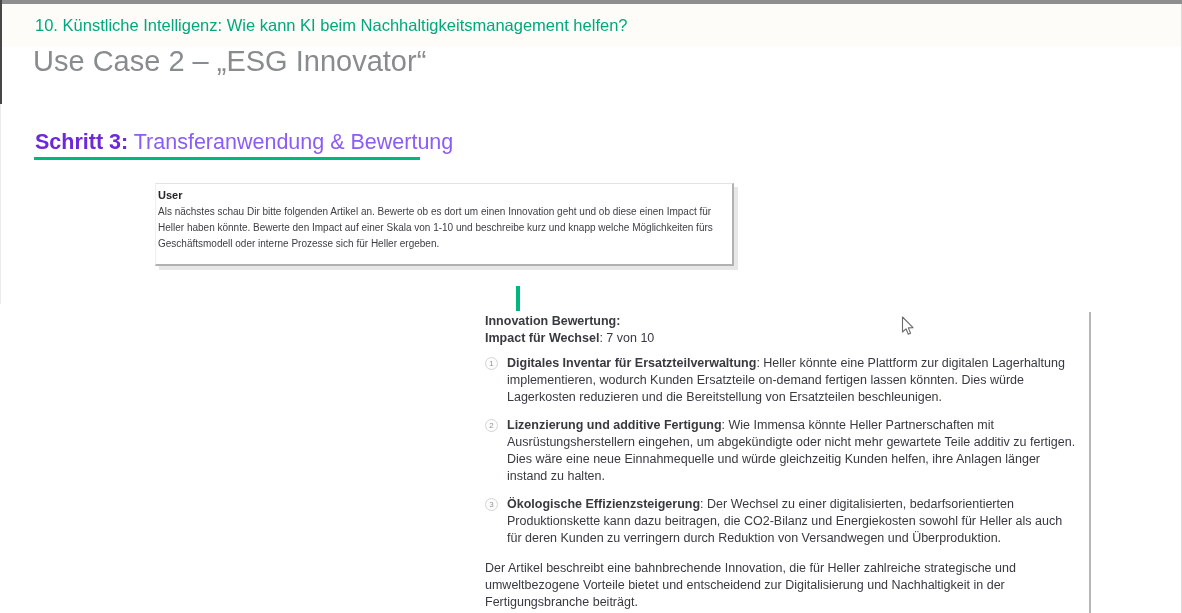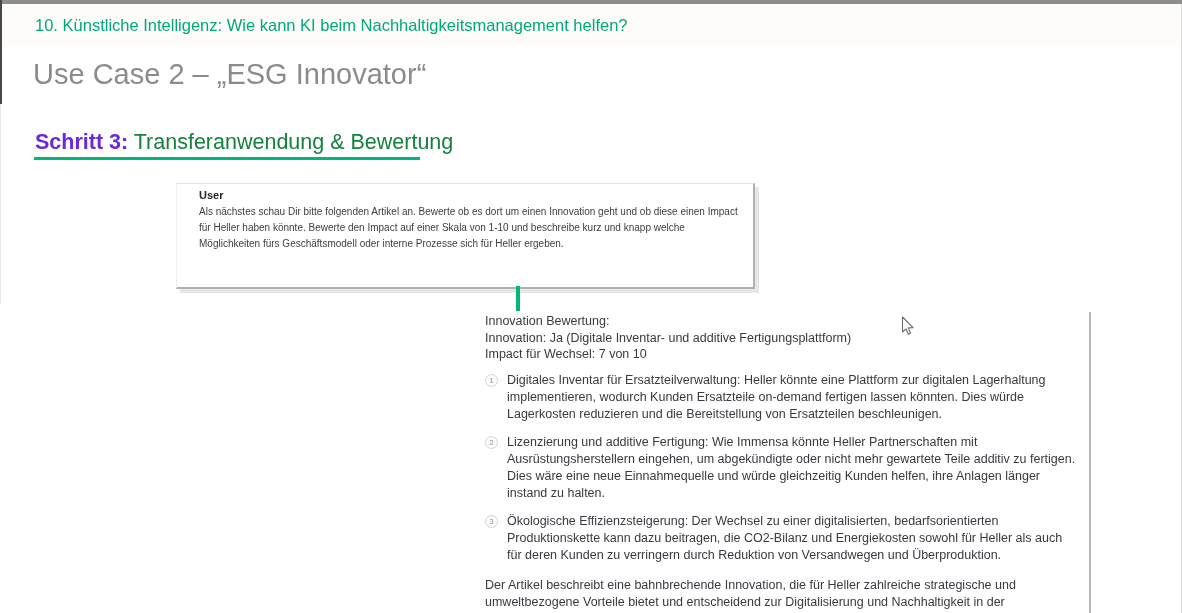--- a/index.html
+++ b/index.html
@@ -7,45 +7,45 @@
     position:relative;width:1182px;height:613px;background:#ffffff;overflow:hidden;
     font-family:"Liberation Sans",sans-serif;color:#383a40;
   }
   .topbar{position:absolute;top:0;left:0;width:1182px;height:4px;background:#8e8e8e;}
   .left-edge-dark{position:absolute;top:0;left:0;width:2px;height:104px;background:#474747;}
   .left-edge-light{position:absolute;top:104px;left:0;width:1px;height:200px;background:#ebebe9;}
   .right-edge{position:absolute;top:4px;right:0;width:1px;height:609px;background:#dcdcda;}
   .top-tint{position:absolute;top:4px;left:2px;width:1179px;height:43px;background:#fdfcf9;}
 
   .kicker{position:absolute;left:35px;top:16px;font-size:16.5px;color:#00a97c;white-space:nowrap;}
-  .title{position:absolute;left:33px;top:58px;font-size:29px;color:#898c8e;white-space:nowrap;}
+  .title{position:absolute;left:33px;top:45px;font-size:29px;color:#898c8e;white-space:nowrap;}
 
   .step{position:absolute;left:35px;top:130px;font-size:21.5px;white-space:nowrap;}
   .step .step-label{font-weight:bold;color:#6d28d9;}
-  .step .step-rest{color:#15803d;}
+  .step .step-rest{color:#8b5cf6;}
   .step-underline{position:absolute;left:34px;top:157px;width:386px;height:3px;background:#00b77e;}
 
   .user-box{
-    position:absolute;left:176px;top:183px;width:579px;height:106px;box-sizing:border-box;
+    position:absolute;left:155px;top:183px;width:579px;height:83px;box-sizing:border-box;
     background:#ffffff;
     border-top:1px solid #e3e3e1;border-left:1px solid #efefed;
     border-right:2px solid #b1b1af;border-bottom:2px solid #b1b1af;
     box-shadow:4px 4px 0 rgba(120,120,120,0.18);
-    padding:4px 12px 0 22px;
+    padding:4px 12px 0 2px;
   }
   .role-label{font-size:11px;font-weight:bold;color:#242528;line-height:14px;}
   .user-text{font-size:10px;color:#3c3e43;line-height:16px;margin-top:2px;}
   .user-url{font-size:12.5px;color:#3c3e43;line-height:16px;word-break:break-all;}
 
   .connector{position:absolute;left:516px;top:286px;width:4px;height:25px;background:#00b77e;}
 
   .assistant{position:absolute;left:485px;top:313px;width:592px;font-size:12.5px;color:#383a40;}
   .assistant .role-label{margin-bottom:3px;}
   .a-line{line-height:16.5px;}
-  .bold{font-weight:normal;}
+  .bold{font-weight:bold;}
   .list{margin-top:9px;}
   .list-item{position:relative;padding-left:22px;margin-bottom:11px;line-height:17px;}
   .badge{
     position:absolute;left:0;top:2px;width:13px;height:13px;box-sizing:border-box;
     border:1px solid #d4d4d4;border-radius:50%;background:#fdfdfd;
     font-size:8px;color:#8f9399;display:flex;align-items:center;justify-content:center;
   }
   .closing{margin-top:13px;line-height:17px;}
 
   .pane-divider{position:absolute;left:1089px;top:312px;width:2px;height:301px;background:#b6b6b4;}
@@ -73,21 +73,20 @@
 
   <div class="user-box">
     <div class="role-label">User</div>
     <div class="user-text">Als nächstes schau Dir bitte folgenden Artikel an. Bewerte ob es dort um einen Innovation geht und ob diese einen Impact für Heller haben könnte. Bewerte den Impact auf einer Skala von 1-10 und beschreibe kurz und knapp welche Möglichkeiten fürs Geschäftsmodell oder interne Prozesse sich für Heller ergeben.</div>
   </div>
 
   <div class="connector"></div>
 
   <div class="assistant">
     <div class="a-line bold">Innovation Bewertung:</div>
-    <div class="a-line"><span>Innovation: </span><span class="bold">Ja</span><span> (Digitale Inventar- und additive Fertigungsplattform)</span></div>
     <div class="a-line"><span class="bold">Impact für Wechsel</span><span>: 7 von 10</span></div>
 
     <div class="list">
       <div class="list-item">
         <span class="badge">1</span><span class="bold">Digitales Inventar für Ersatzteilverwaltung</span><span>: Heller könnte eine Plattform zur digitalen Lagerhaltung implementieren, wodurch Kunden Ersatzteile on-demand fertigen lassen könnten. Dies würde Lagerkosten reduzieren und die Bereitstellung von Ersatzteilen beschleunigen.</span>
       </div>
       <div class="list-item">
         <span class="badge">2</span><span class="bold">Lizenzierung und additive Fertigung</span><span>: Wie Immensa könnte Heller Partnerschaften mit Ausrüstungsherstellern eingehen, um abgekündigte oder nicht mehr gewartete Teile additiv zu fertigen. Dies wäre eine neue Einnahmequelle und würde gleichzeitig Kunden helfen, ihre Anlagen länger instand zu halten.</span>
       </div>
       <div class="list-item">

